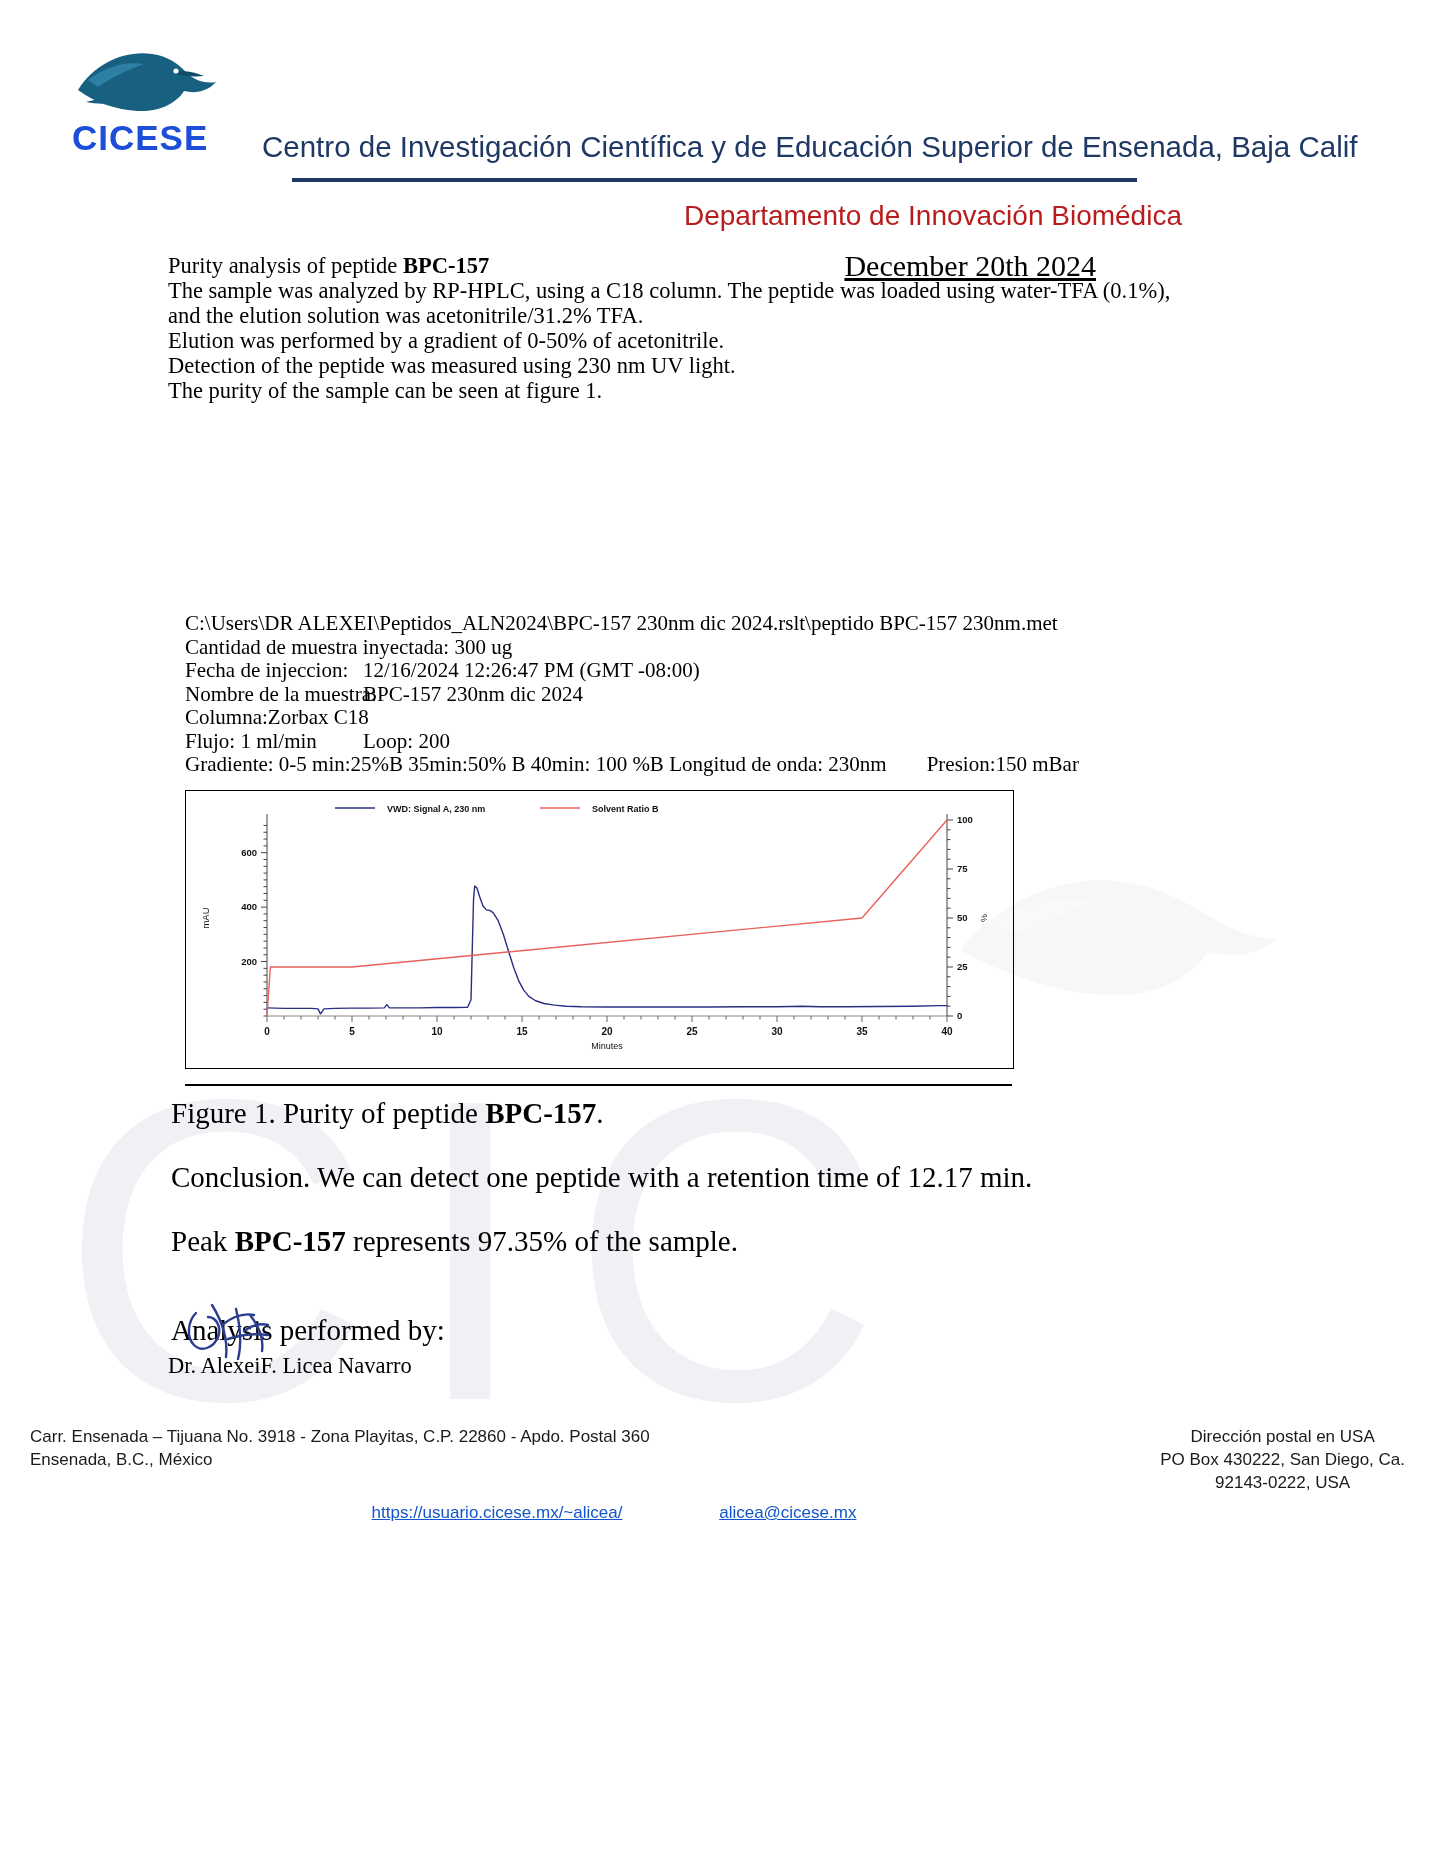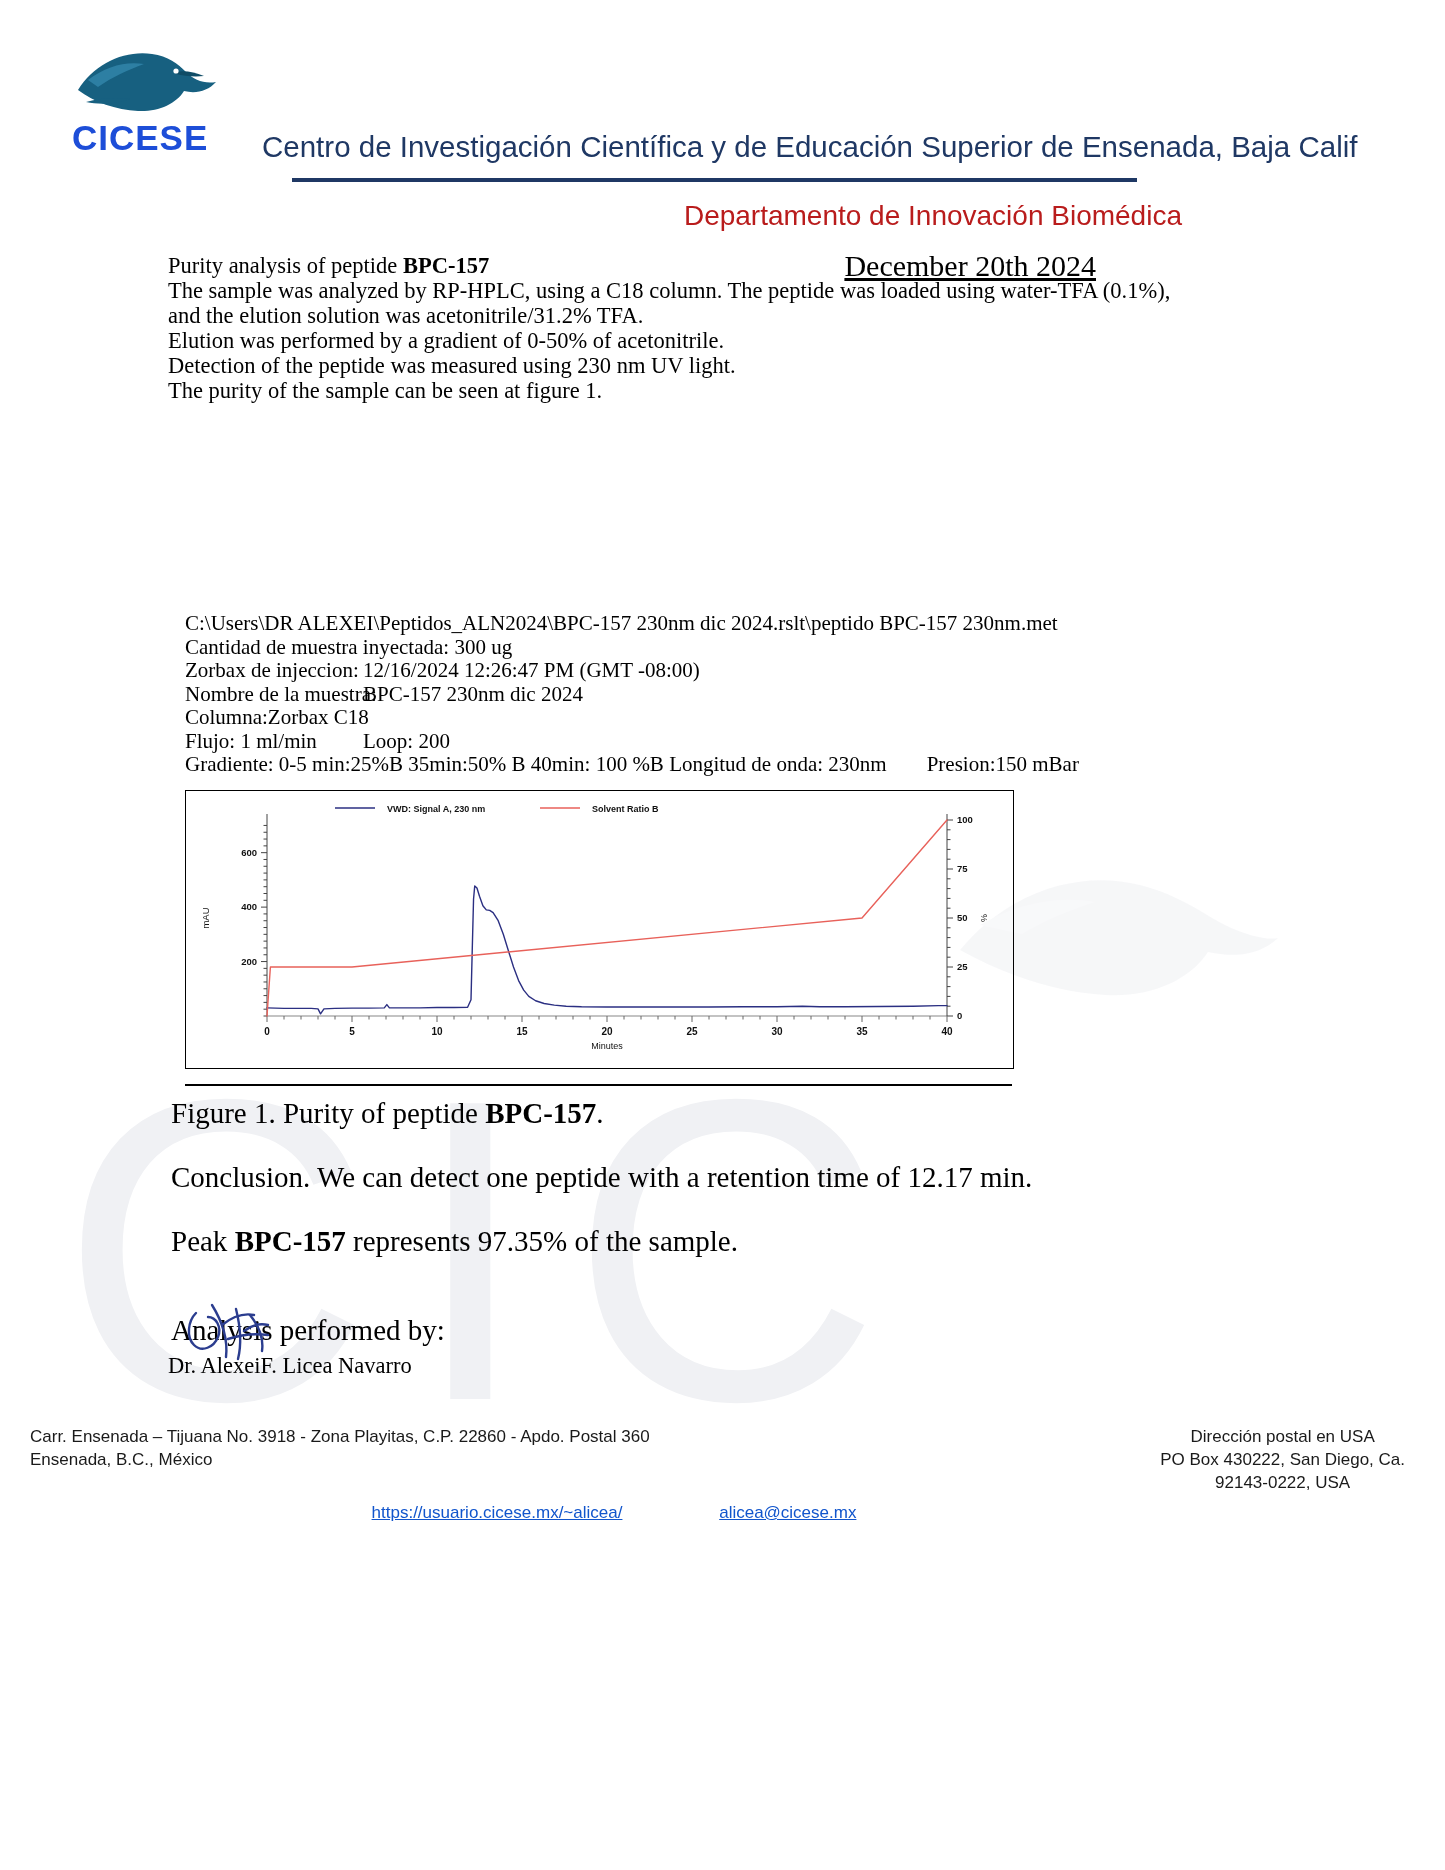--- a/index.html
+++ b/index.html
@@ -123,21 +123,21 @@
     <div class="row">and the elution solution was acetonitrile/31.2% TFA.</div>
     <div class="row">Elution was performed by a gradient of 0-50% of acetonitrile.</div>
     <div class="row">Detection of the peptide was measured using 230 nm UV light.</div>
     <div class="row">The purity of the sample can be seen at figure 1.</div>
   </div>
 
   <div class="report">
     <div class="meta ind">C:\Users\DR ALEXEI\Peptidos_ALN2024\BPC-157 230nm dic 2024.rslt\peptido BPC-157 230nm.met</div>
     <div class="meta u">Cantidad de muestra inyectada: 300 ug</div>
     <div class="meta">
-      <span class="w1">Zorbax de injeccion:</span><span>12/16/2024 12:26:47 PM (GMT -08:00)</span>
+      <span class="w1">Fecha de injeccion:</span><span>12/16/2024 12:26:47 PM (GMT -08:00)</span>
     </div>
     <div class="meta">
       <span class="w1">Nombre de la muestra:</span><span>BPC-157 230nm dic 2024</span>
     </div>
     <div class="meta">Columna:Zorbax C18</div>
     <div class="meta">
       <span class="w1">Flujo:  1 ml/min</span><span>Loop: 200</span>
     </div>
     <div class="meta u">
       <span>Gradiente: 0-5 min:25%B  35min:50% B   40min: 100 %B  Longitud de onda: 230nm</span><span style="display:inline-block;width:40px;"></span><span>Presion:150 mBar</span>

